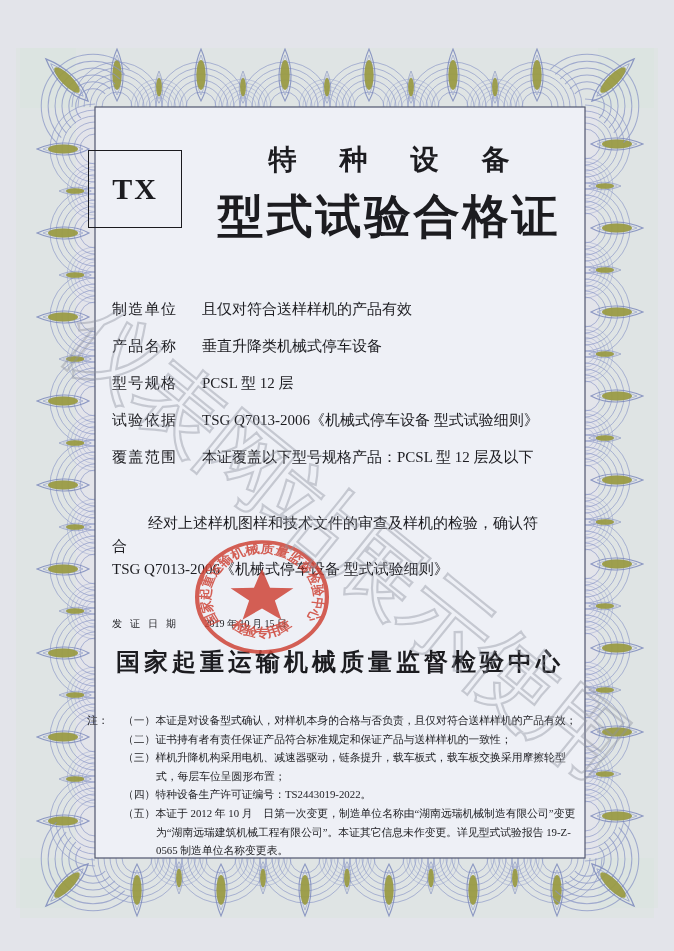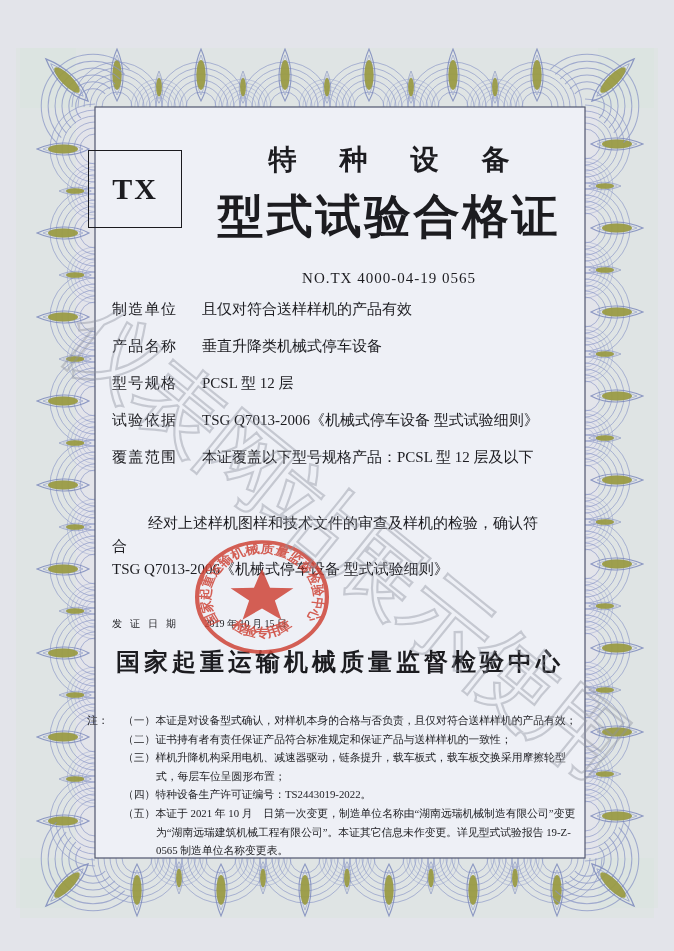--- a/index.html
+++ b/index.html
@@ -145,21 +145,20 @@
 
   <div class="content">
 
     <div class="tx-box">
       <span>TX</span>
     </div>
 
     <div class="title-area">
       <div class="title-top">特 种 设 备</div>
       <div class="title-main">型式试验合格证</div>
-      <div class="cert-no">NO.TX 4000-04-19 0565</div>
     </div>
 
     <div class="fields">
       <div class="field-row">
         <span class="field-label">制造单位</span>
         <span class="field-value">且仅对符合送样样机的产品有效</span>
       </div>
       <div class="field-row">
         <span class="field-label">产品名称</span>
         <span class="field-value">垂直升降类机械式停车设备</span>
@@ -190,21 +189,21 @@
 
     <div class="issuer">国家起重运输机械质量监督检验中心</div>
 
     <div class="notes">
       <span class="notes-label">注：</span>
       <div class="notes-items">
         <div class="note-item">（一）本证是对设备型式确认，对样机本身的合格与否负责，且仅对符合送样样机的产品有效；</div>
         <div class="note-item">（二）证书持有者有责任保证产品符合标准规定和保证产品与送样样机的一致性；</div>
         <div class="note-item">（三）样机升降机构采用电机、减速器驱动，链条提升，载车板式，载车板交换采用摩擦轮型式，每层车位呈圆形布置；</div>
         <div class="note-item">（四）特种设备生产许可证编号：TS2443019-2022。</div>
-        <div class="note-item">（五）本证于 2021 年 10 月　日第一次变更，制造单位名称由“湖南远瑞机械制造有限公司”变更为“湖南远瑞建筑机械工程有限公司”。本证其它信息未作变更。详见型式试验报告 19-Z-0565 制造单位名称变更表。</div>
+        <div class="note-item">（五）本证于 2012 年 10 月　日第一次变更，制造单位名称由“湖南远瑞机械制造有限公司”变更为“湖南远瑞建筑机械工程有限公司”。本证其它信息未作变更。详见型式试验报告 19-Z-0565 制造单位名称变更表。</div>
       </div>
     </div>
 
   </div>
 
   <svg class="watermark" width="674" height="951" viewBox="0 0 674 951" xmlns="http://www.w3.org/2000/svg">
     <text transform="translate(58 348) rotate(39)" font-family="Liberation Serif, DejaVu Serif, serif" font-size="90" letter-spacing="-4" fill="none" stroke="#8f939f" stroke-width="2.2" opacity="0.42">仪表网站展示使用</text>
   </svg>
 
 </div>

